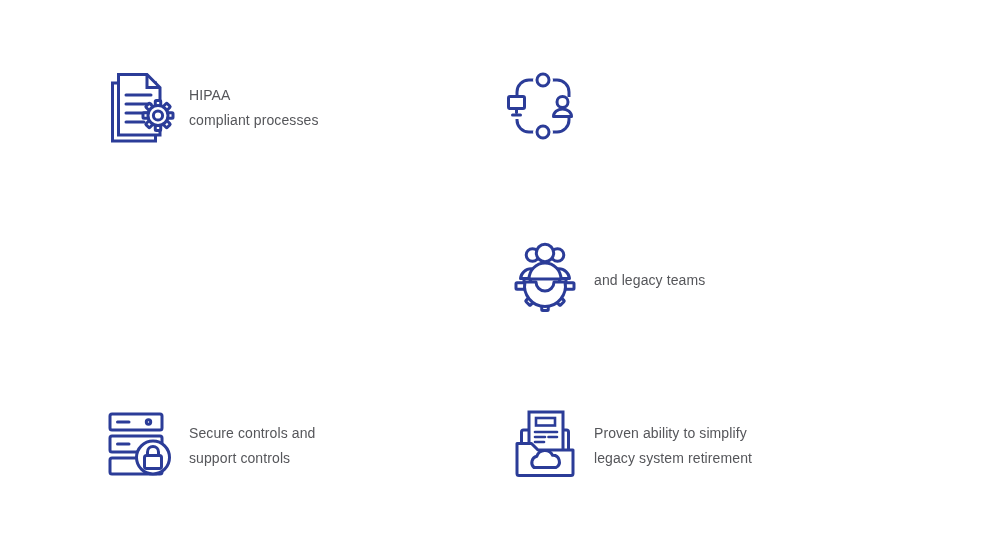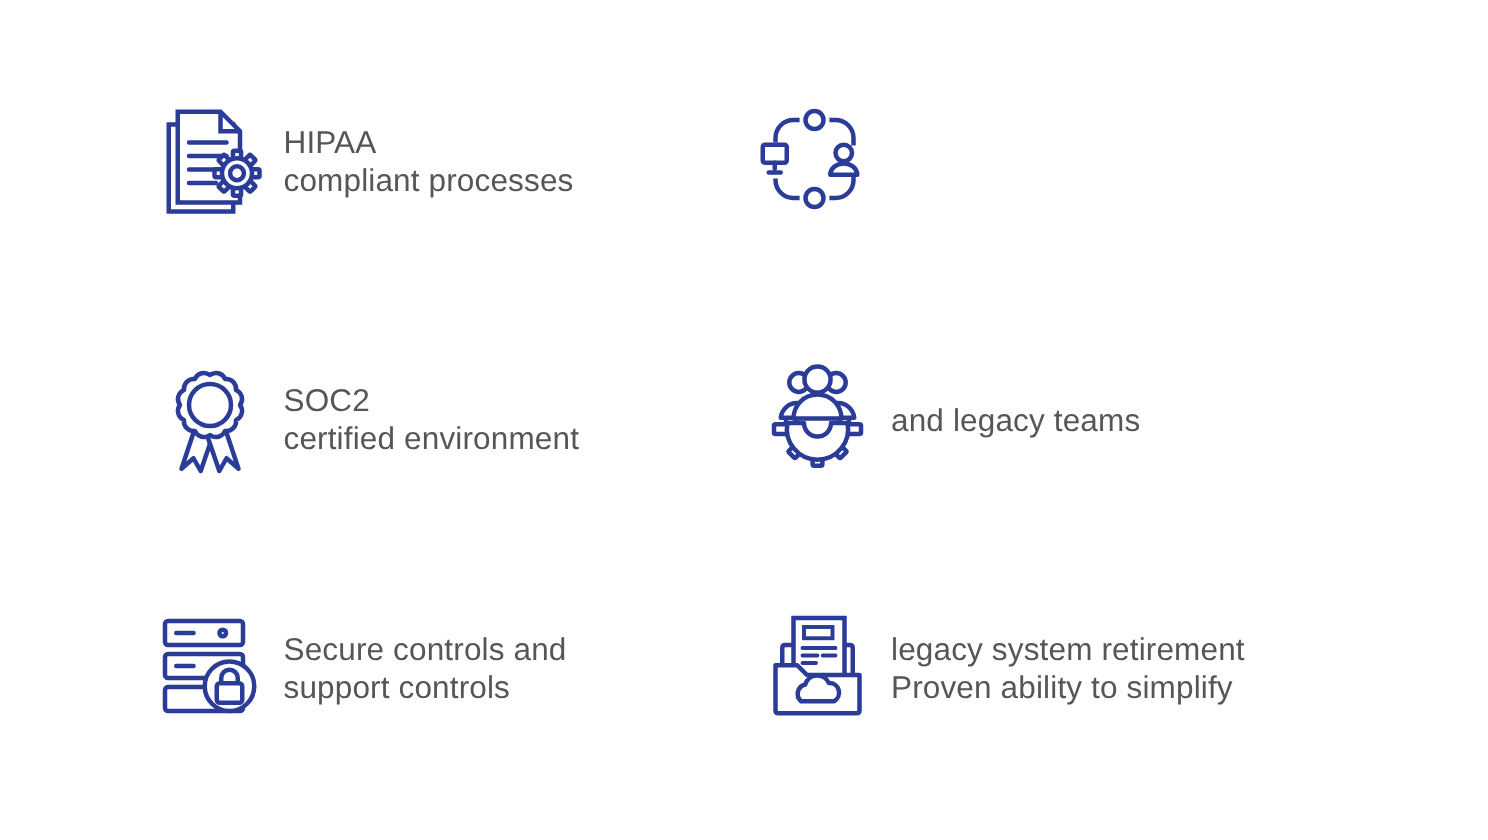--- a/index.html
+++ b/index.html
@@ -10,21 +10,21 @@
   .cell{position:absolute;display:flex;align-items:center;gap:9px;}
   #c0{left:100px;top:66px}
   #c1{left:505px;top:66px}
   #c2{left:100px;top:238px}
   #c3{left:505px;top:238px}
   #c4{left:100px;top:404px}
   #c5{left:505px;top:404px}
   .icon-box{width:80px;height:84px;flex:0 0 auto;color:var(--icon,#2b3c98);}
   .icon-box svg{display:block;}
   .feature-text{
-    font-size:21px;line-height:25px;color:var(--text,#55565a);
+    font-size:14px;line-height:25px;color:var(--text,#55565a);
     letter-spacing:0.1px;white-space:nowrap;
   }
 </style>
 </head>
 <body>
 
 <div class="stage" style="--icon: #2b3c98; --text: #55565a; background: rgb(255, 255, 255);">
 
   <div class="cell" id="c0">
     <div class="icon-box">
@@ -65,34 +65,20 @@
         <rect x="3.5" y="30.5" width="16" height="12" rx="1.5" fill="#fff"></rect>
         <path d="M11.5 42.5 V46.5" stroke-linecap="round"></path>
         <path d="M7.5 49 H15.5" stroke-linecap="round"></path>
         <rect x="47" y="31" width="26" height="21" fill="#fff" stroke="none"></rect>
         <circle cx="57.5" cy="36" r="5.5" fill="#fff"></circle>
         <path d="M48.5 50.5 A9 7.5 0 0 1 66.5 50.5 Z" fill="#fff" stroke-linejoin="round"></path>
       </svg>
     </div>
   </div>
 
-  <div class="cell" id="c2">
-    <div class="icon-box">
-      <svg width="80" height="84" viewBox="0 0 80 84" fill="none" stroke="currentColor" stroke-width="3">
-        <path d="M30.5 46 L21 74.5 L29 67.5 L33.8 76 L42 52" fill="#fff" stroke-linejoin="round"></path>
-        <path d="M49.5 46 L59 74.5 L51 67.5 L46.2 76 L38 52" fill="#fff" stroke-linejoin="round"></path>
-        <path d="M60 32 A6.5 6.5 0 0 1 57.32 42 A6.5 6.5 0 0 1 50 49.32 A6.5 6.5 0 0 1 40 52 A6.5 6.5 0 0 1 30 49.32 A6.5 6.5 0 0 1 22.68 42 A6.5 6.5 0 0 1 20 32 A6.5 6.5 0 0 1 22.68 22 A6.5 6.5 0 0 1 30 14.68 A6.5 6.5 0 0 1 40 12 A6.5 6.5 0 0 1 50 14.68 A6.5 6.5 0 0 1 57.32 22 A6.5 6.5 0 0 1 60 32 Z" fill="#fff" stroke-linejoin="round"></path>
-        <circle cx="40" cy="32" r="14"></circle>
-      </svg>
-    </div>
-    <div class="feature-text">
-      <div>SOC2</div>
-      <div>certified environment</div>
-    </div>
-  </div>
 
   <div class="cell" id="c3">
     <div class="icon-box">
       <svg width="80" height="84" viewBox="0 0 80 84" fill="none" stroke="currentColor" stroke-width="3">
         <g fill="#fff">
           <rect x="19" y="36" width="6.5" height="9" rx="1"></rect>
           <rect x="54.5" y="36" width="6.5" height="9" rx="1"></rect>
           <rect x="11" y="44.75" width="9" height="6.5" rx="1"></rect>
           <rect x="60" y="44.75" width="9" height="6.5" rx="1"></rect>
           <rect x="36.75" y="63.5" width="6.5" height="9" rx="1"></rect>
@@ -141,18 +127,18 @@
         <rect x="24" y="8" width="34" height="42" fill="#fff"></rect>
         <rect x="31" y="14" width="19" height="7.5" stroke-width="2.6"></rect>
         <path d="M30 28 H52" stroke-width="2.6" stroke-linecap="round"></path>
         <path d="M30 33 H40 M43.5 33 H52" stroke-width="2.6" stroke-linecap="round"></path>
         <path d="M30 38 H39" stroke-width="2.6" stroke-linecap="round"></path>
         <path d="M12 39.5 H26.5 L33 46 H68 V69.5 Q68 71.5 66 71.5 H14 Q12 71.5 12 69.5 Z" fill="#fff" stroke-linejoin="round"></path>
         <path d="M29 63.5 A6.5 6.5 0 0 1 31.8 52.3 A8.5 8.5 0 0 1 47.6 51.3 A6.5 6.5 0 0 1 51 63.5 Z" fill="#fff" stroke-linejoin="round"></path>
       </svg>
     </div>
     <div class="feature-text">
+      <div>Proven ability to simplify</div>
       <div>legacy system retirement</div>
-      <div>Proven ability to simplify</div>
     </div>
   </div>
 
 </div>
 
 </body></html>

